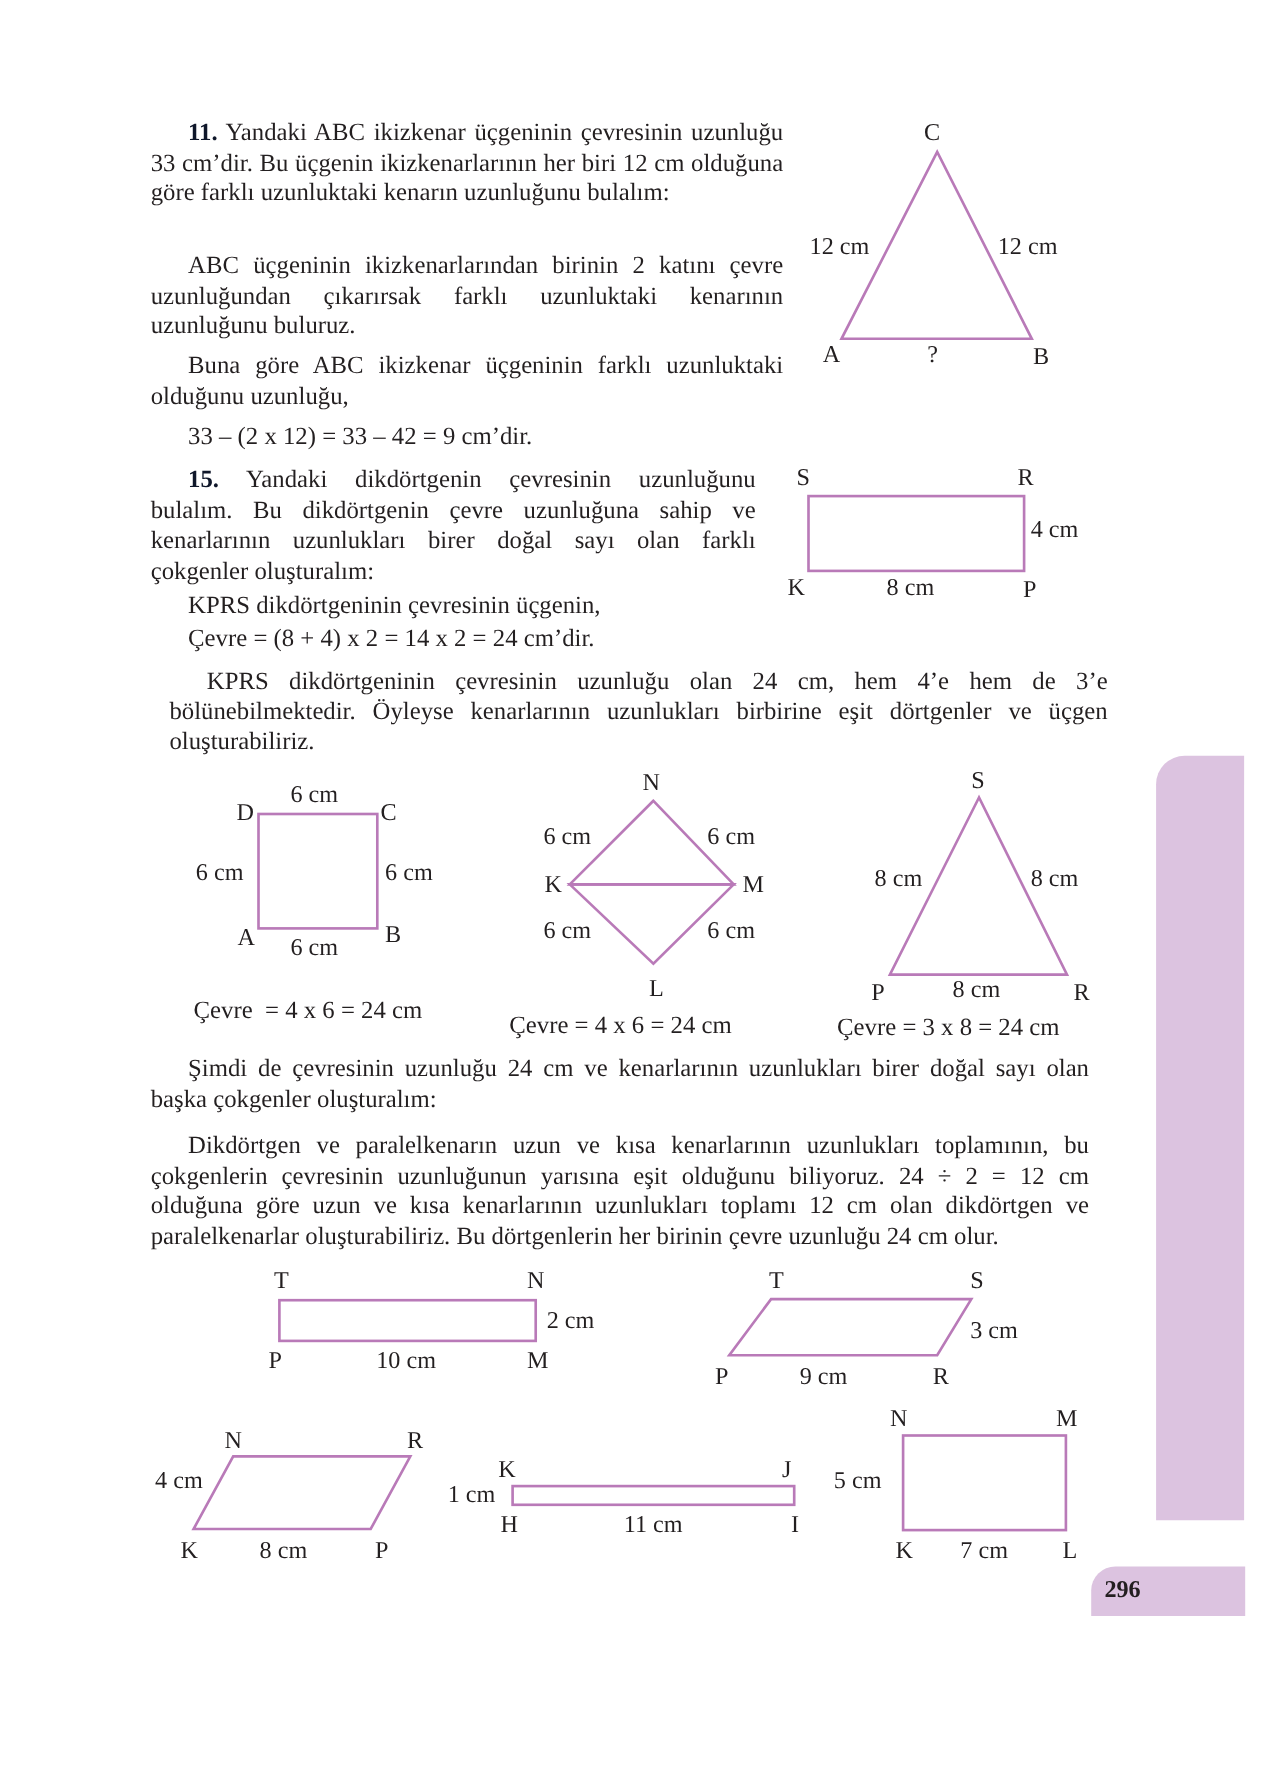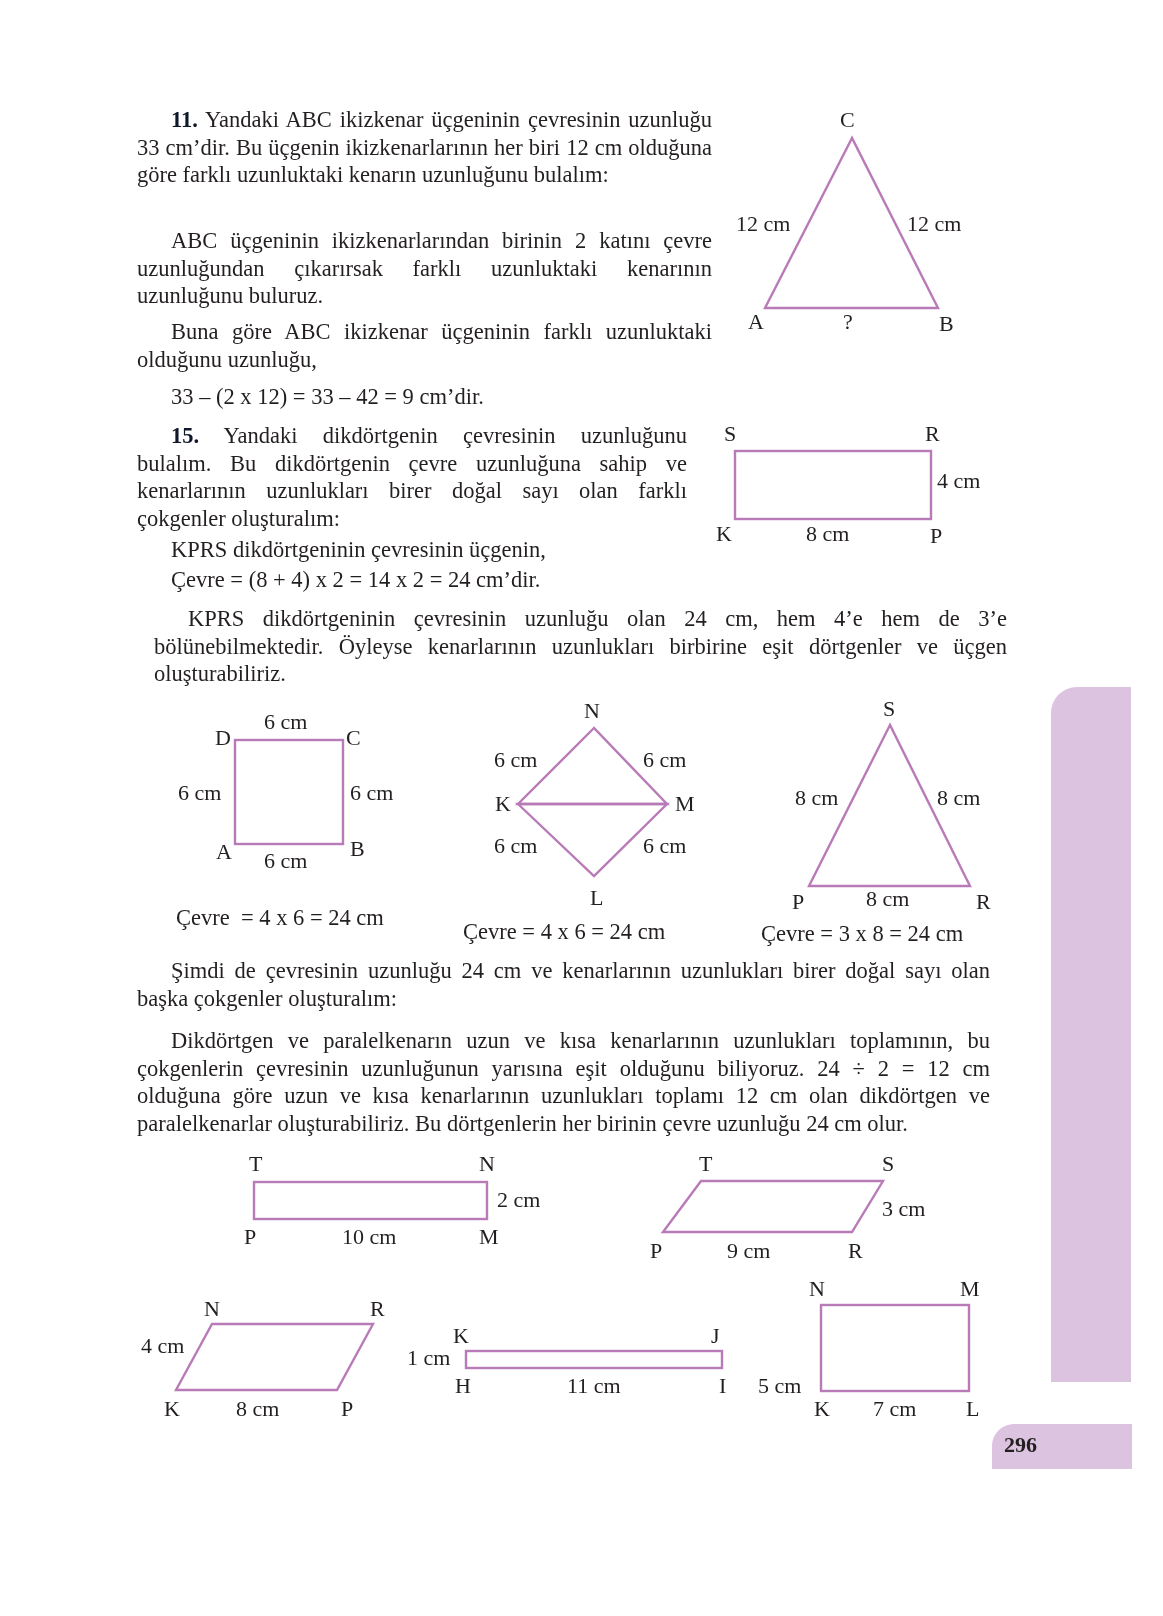--- a/index.html
+++ b/index.html
@@ -120,16 +120,16 @@
 
 <div class="lbl" style="left:453px;top:1324px;">K</div>
 <div class="lbl" style="left:711px;top:1324px;">J</div>
 <div class="lbl" style="left:407px;top:1346px;text-align:right;">1 cm</div>
 <div class="lbl" style="left:455px;top:1374px;">H</div>
 <div class="lbl" style="left:567px;top:1374px;">11 cm</div>
 <div class="lbl" style="left:719px;top:1374px;">I</div>
 
 <div class="lbl" style="left:809px;top:1277px;">N</div>
 <div class="lbl" style="left:960px;top:1277px;">M</div>
-<div class="lbl" style="left:758px;top:1334px;margin-top:40px;">5 cm</div>
+<div class="lbl" style="left:758px;top:1334px;">5 cm</div>
 <div class="lbl" style="left:814px;top:1397px;">K</div>
 <div class="lbl" style="left:873px;top:1397px;">7 cm</div>
 <div class="lbl" style="left:966px;top:1397px;">L</div>
 
 </body></html>

